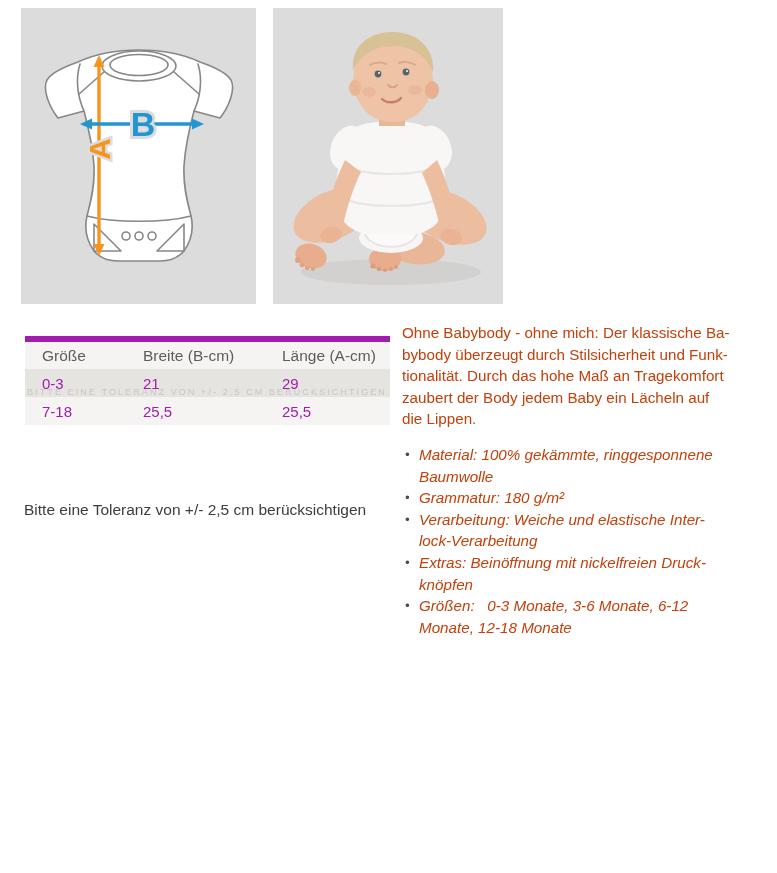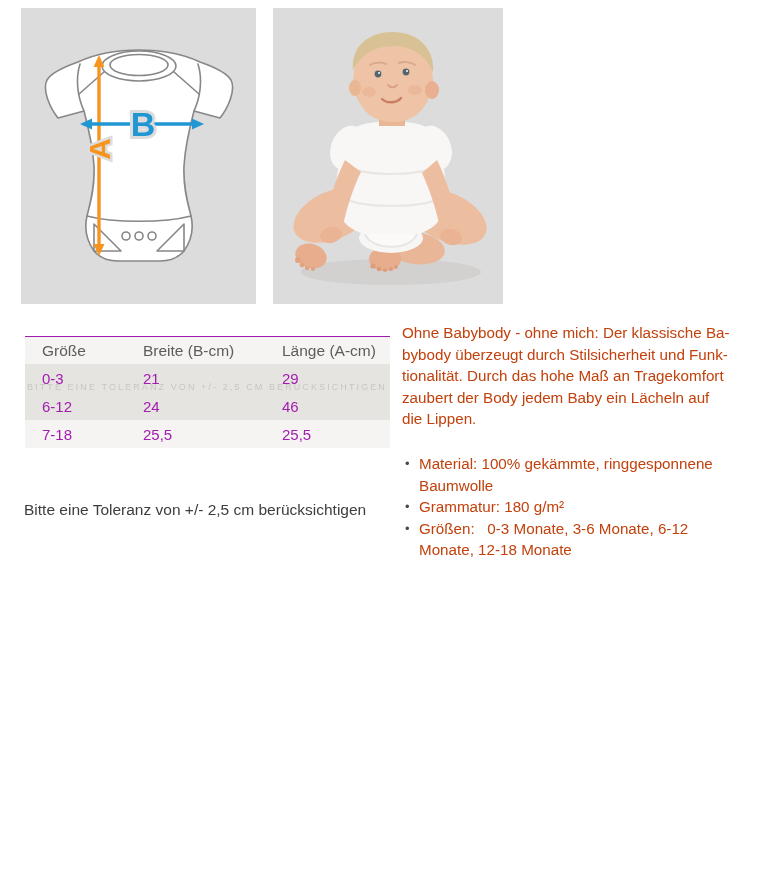--- a/index.html
+++ b/index.html
@@ -8,21 +8,21 @@
     width:777px; height:873px; position:relative; overflow:hidden;
     font-family:"Liberation Sans", sans-serif; color:#3d3d3d;
   }
   .panel { position:absolute; top:8px; background:#dcdcdc; }
   .panel-diagram { left:21px; width:235px; height:296px; }
   .panel-photo   { left:273px; width:230px; height:296px; }
   .panel svg { display:block; width:100%; height:100%; }
 
   .size-table {
     position:absolute; left:25px; top:336px; width:365px;
-    background:#f5f4f2; border-top:1px solid #a21caf; font-size:15px;
+    background:#f5f4f2; border-top:6px solid #a21caf; font-size:15px;
   }
   .trow {
     display:grid; grid-template-columns:101px 139px auto;
     padding-left:17px; align-items:center; height:28px; color:#a21caf;
   }
   .trow.head { height:27px; color:#5c5c5c; font-size:15.5px; }
   .trow.shade { background:#e5e4e1; }
   .ghost-row {
     position:absolute; left:2px; top:45px; width:362px; height:11px;
     overflow:hidden; white-space:nowrap; pointer-events:none;
@@ -33,21 +33,21 @@
   .tolerance-note {
     position:absolute; left:24px; top:501px;
     font-size:15.5px; color:#3d3d3d;
   }
 
   .description {
     position:absolute; left:402px; top:322px; width:372px;
     font-size:15.2px; line-height:21.6px; color:#c2410c;
   }
   .intro { white-space:pre-wrap; }
-  .feature-list { list-style:none; margin-top:23px; }
+  .feature-list { list-style:none; margin-top:14px;font-style:italic; }
   .feature-list li { position:relative; padding-left:17px; white-space:pre-wrap; }
   .feature-list li::before {
     content:"\2022"; position:absolute; left:3px; top:0;
     font-size:13px; line-height:21.6px; color:#4a4a4a;
   }
 </style>
 </head>
 <body>
 
 <div>
@@ -153,43 +153,42 @@
     <div class="trow head">
       <span>Größe</span>
       <span>Breite (B-cm)</span>
       <span>Länge (A-cm)</span>
     </div>
     <div class="trow shade">
       <span>0-3</span>
       <span>21</span>
       <span>29</span>
     </div>
-    <div class="trow shade">
-      <span>6-12</span>
-      <span>24</span>
-      <span>46</span>
-    </div>
     <div class="trow">
       <span>7-18</span>
       <span>25,5</span>
       <span>25,5</span>
     </div>
     <div class="ghost-row">Bitte eine Toleranz von +/- 2,5 cm berücksichtigen</div>
   </div>
 
   <div class="tolerance-note">Bitte eine Toleranz von +/- 2,5 cm berücksichtigen</div>
 
   <div class="description">
     <p class="intro">Ohne Babybody - ohne mich: Der klassische Ba-
 bybody überzeugt durch Stilsicherheit und Funk-
 tionalität. Durch das hohe Maß an Tragekomfort
 zaubert der Body jedem Baby ein Lächeln auf
 die Lippen.</p>
     <ul class="feature-list">
       <li>Material: 100% gekämmte, ringgesponnene
 Baumwolle</li>
       <li>Grammatur: 180 g/m²</li>
+      <li>Verarbeitung: Weiche und elastische Inter-
+lock-Verarbeitung</li>
+      <li>Extras: Beinöffnung mit nickelfreien Druck-
+knöpfen</li>
       <li>Größen:   0-3 Monate, 3-6 Monate, 6-12
 Monate, 12-18 Monate</li>
     </ul>
   </div>
 
 </div>
 
 </body></html>

